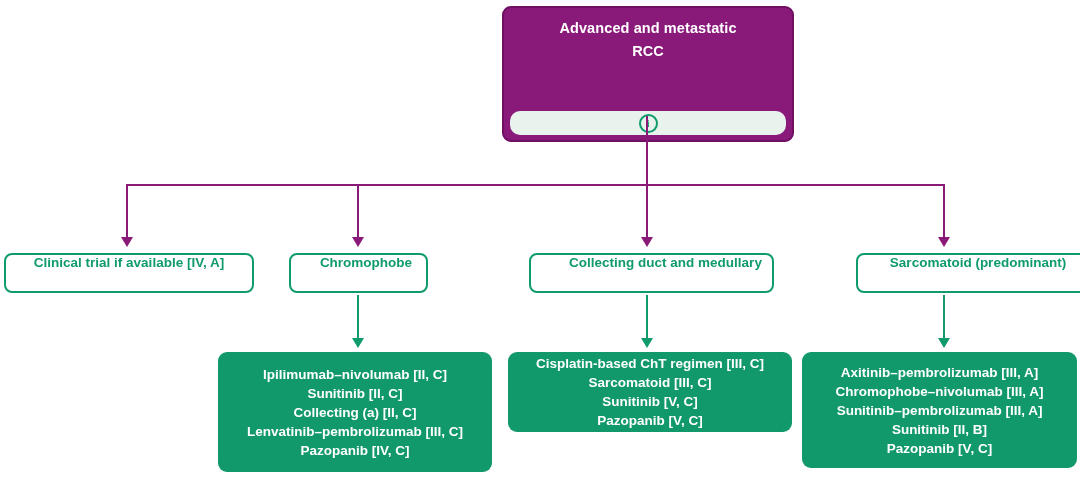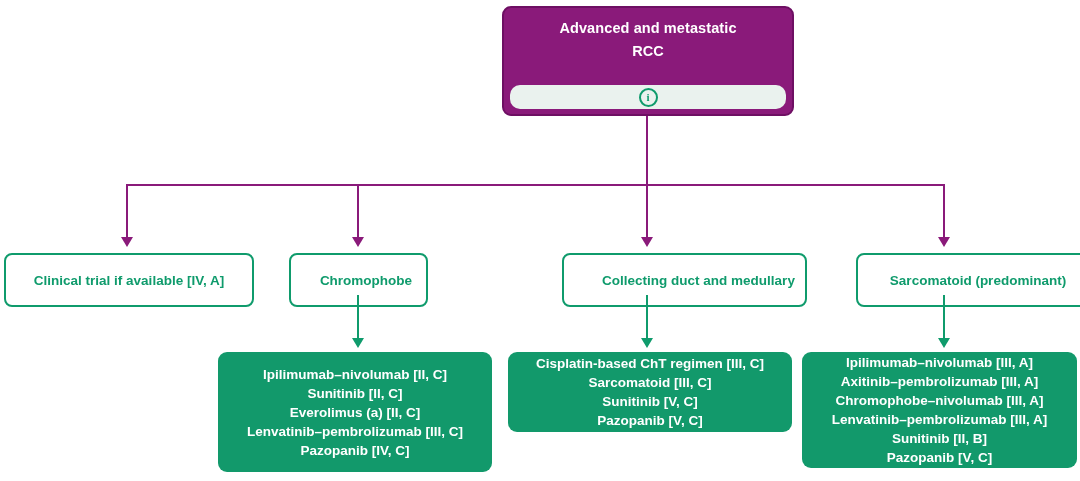--- a/index.html
+++ b/index.html
@@ -10,21 +10,21 @@
     --strip:#eaf2ee;
     --white:#ffffff;
   }
   html,body{margin:0;padding:0;background:#ffffff;}
   #canvas{
     position:relative;width:1080px;height:481px;background:#ffffff;overflow:hidden;
     font-family:"Liberation Sans","DejaVu Sans",sans-serif;
   }
   
   .root-box{
-    position:absolute;left:502px;top:6px;width:292px;height:110px;
+    position:absolute;left:502px;top:6px;width:292px;height:136px;
     background:var(--purple);border:2px solid var(--purple-dark);
     border-radius:9px;box-sizing:border-box;
   }
   .root-title{
     margin-top:9px;text-align:center;color:#fff;font-weight:bold;
     font-size:14.5px;line-height:23px;letter-spacing:.1px;
   }
   .info-strip{
     position:absolute;left:6px;right:6px;bottom:5px;height:24px;
     background:var(--strip);border-radius:10px;
@@ -42,23 +42,23 @@
   .hline{height:2px;}
   .vline.green,.hline.green{background:var(--green);}
   .arrow-down{
     position:absolute;width:0;height:0;
     border-left:6px solid transparent;border-right:6px solid transparent;
     border-top:10px solid var(--purple);
   }
   .arrow-down.green{border-top-color:var(--green);}
   
   .cat-box{
-    position:absolute;top:253px;height:54px;background:#fff;
+    position:absolute;top:253px;height:40px;background:#fff;
     border:2px solid var(--green);border-radius:8px;box-sizing:border-box;
-    display:flex;align-items:center;justify-content:center;
+    display:flex;align-items:flex-start;justify-content:center;
     color:var(--green);font-weight:bold;font-size:13.5px;text-align:center;
   }
   
   .treat-box{
     position:absolute;top:352px;background:var(--green-fill);
     border-radius:9px;box-sizing:border-box;
     display:flex;flex-direction:column;align-items:center;justify-content:center;
     color:#fff;font-weight:bold;font-size:13.5px;line-height:19px;text-align:center;
   }
 </style>
@@ -91,53 +91,52 @@
 
   <div class="vline" style="left:943px;top:184px;height:54px;"></div>
   <div class="arrow-down" style="left:938px;top:237px;"></div>
 
   <div class="cat-box" style="left:4px;width:250px;">
     <span>Clinical trial if available [IV, A]</span>
   </div>
   <div class="cat-box" style="left:289px;width:139px;padding-left:15px;">
     <span>Chromophobe</span>
   </div>
-  <div class="cat-box" style="left:562px;width:245px;padding-left:28px;">
+  <div class="cat-box" style="left:529px;width:245px;padding-left:28px;">
     <span>Collecting duct and medullary</span>
   </div>
   <div class="cat-box" style="left:856px;width:233px;padding-left:11px;">
     <span>Sarcomatoid (predominant)</span>
   </div>
 
   <div class="vline green" style="left:357px;top:295px;height:44px;"></div>
   <div class="arrow-down green" style="left:352px;top:338px;"></div>
 
   <div class="vline green" style="left:646px;top:295px;height:44px;"></div>
   <div class="arrow-down green" style="left:641px;top:338px;"></div>
 
   <div class="vline green" style="left:943px;top:295px;height:44px;"></div>
   <div class="arrow-down green" style="left:938px;top:338px;"></div>
 
   <div class="treat-box" style="left:218px;width:274px;height:120px;">
     <div>Ipilimumab–nivolumab [II, C]</div>
     <div>Sunitinib [II, C]</div>
-    <div>Everolimus (a) [II, C]</div>
+    <div>Collecting (a) [II, C]</div>
     <div>Lenvatinib–pembrolizumab [III, C]</div>
     <div>Pazopanib [IV, C]</div>
   </div>
 
   <div class="treat-box" style="left:508px;width:284px;height:80px;">
     <div>Cisplatin-based ChT regimen [III, C]</div>
     <div>Sarcomatoid [III, C]</div>
     <div>Sunitinib [V, C]</div>
     <div>Pazopanib [V, C]</div>
   </div>
 
   <div class="treat-box" style="left:802px;width:275px;height:116px;">
-    <div>Ipilimumab–nivolumab [III, A]</div>
     <div>Axitinib–pembrolizumab [III, A]</div>
     <div>Chromophobe–nivolumab [III, A]</div>
-    <div>Lenvatinib–pembrolizumab [III, A]</div>
+    <div>Sunitinib–pembrolizumab [III, A]</div>
     <div>Sunitinib [II, B]</div>
     <div>Pazopanib [V, C]</div>
   </div>
 
 </div>
 
 </body></html>

